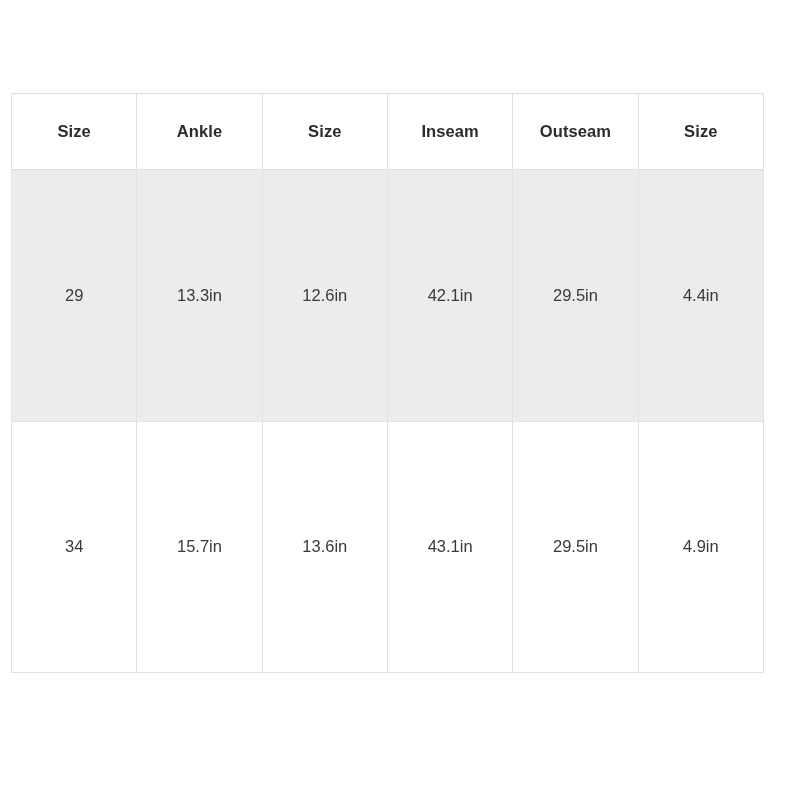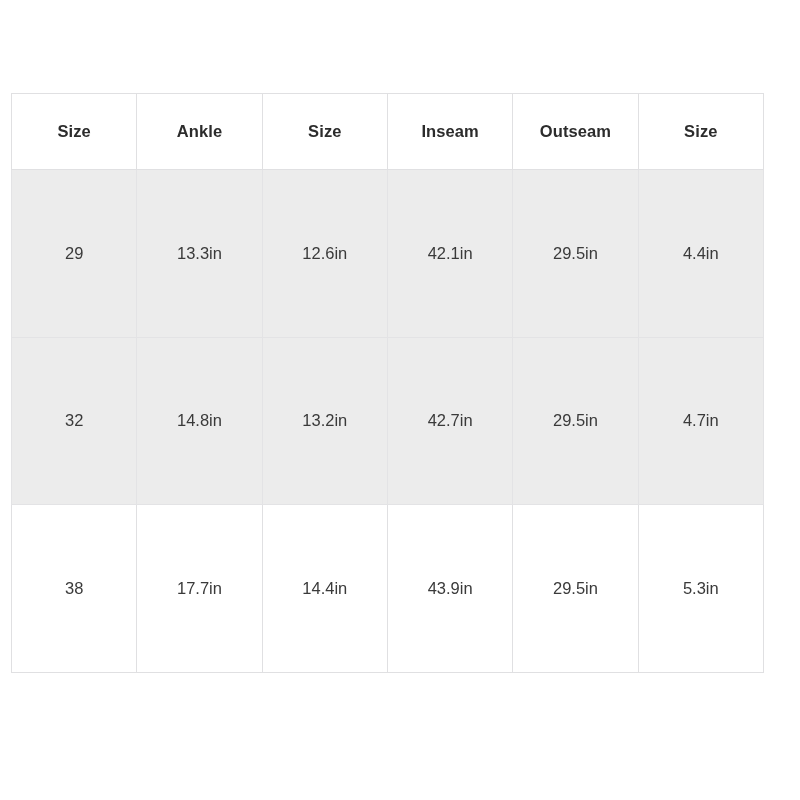--- a/index.html
+++ b/index.html
@@ -92,31 +92,23 @@
     </thead>
     <tbody>
       <tr class="row-shaded">
         <td>29</td>
         <td>13.3in</td>
         <td>12.6in</td>
         <td>42.1in</td>
         <td>29.5in</td>
         <td>4.4in</td>
       </tr>
-      <tr class="row-shaded">
-        <td>32</td>
-        <td>14.8in</td>
-        <td>13.2in</td>
-        <td>42.7in</td>
+      <tr class="row-plain">
+        <td>34</td>
+        <td>15.7in</td>
+        <td>13.6in</td>
+        <td>43.1in</td>
         <td>29.5in</td>
-        <td>4.7in</td>
-      </tr>
-      <tr class="row-plain">
-        <td>38</td>
-        <td>17.7in</td>
-        <td>14.4in</td>
-        <td>43.9in</td>
-        <td>29.5in</td>
-        <td>5.3in</td>
+        <td>4.9in</td>
       </tr>
     </tbody>
   </table>
 </div>
 
 </body></html>

